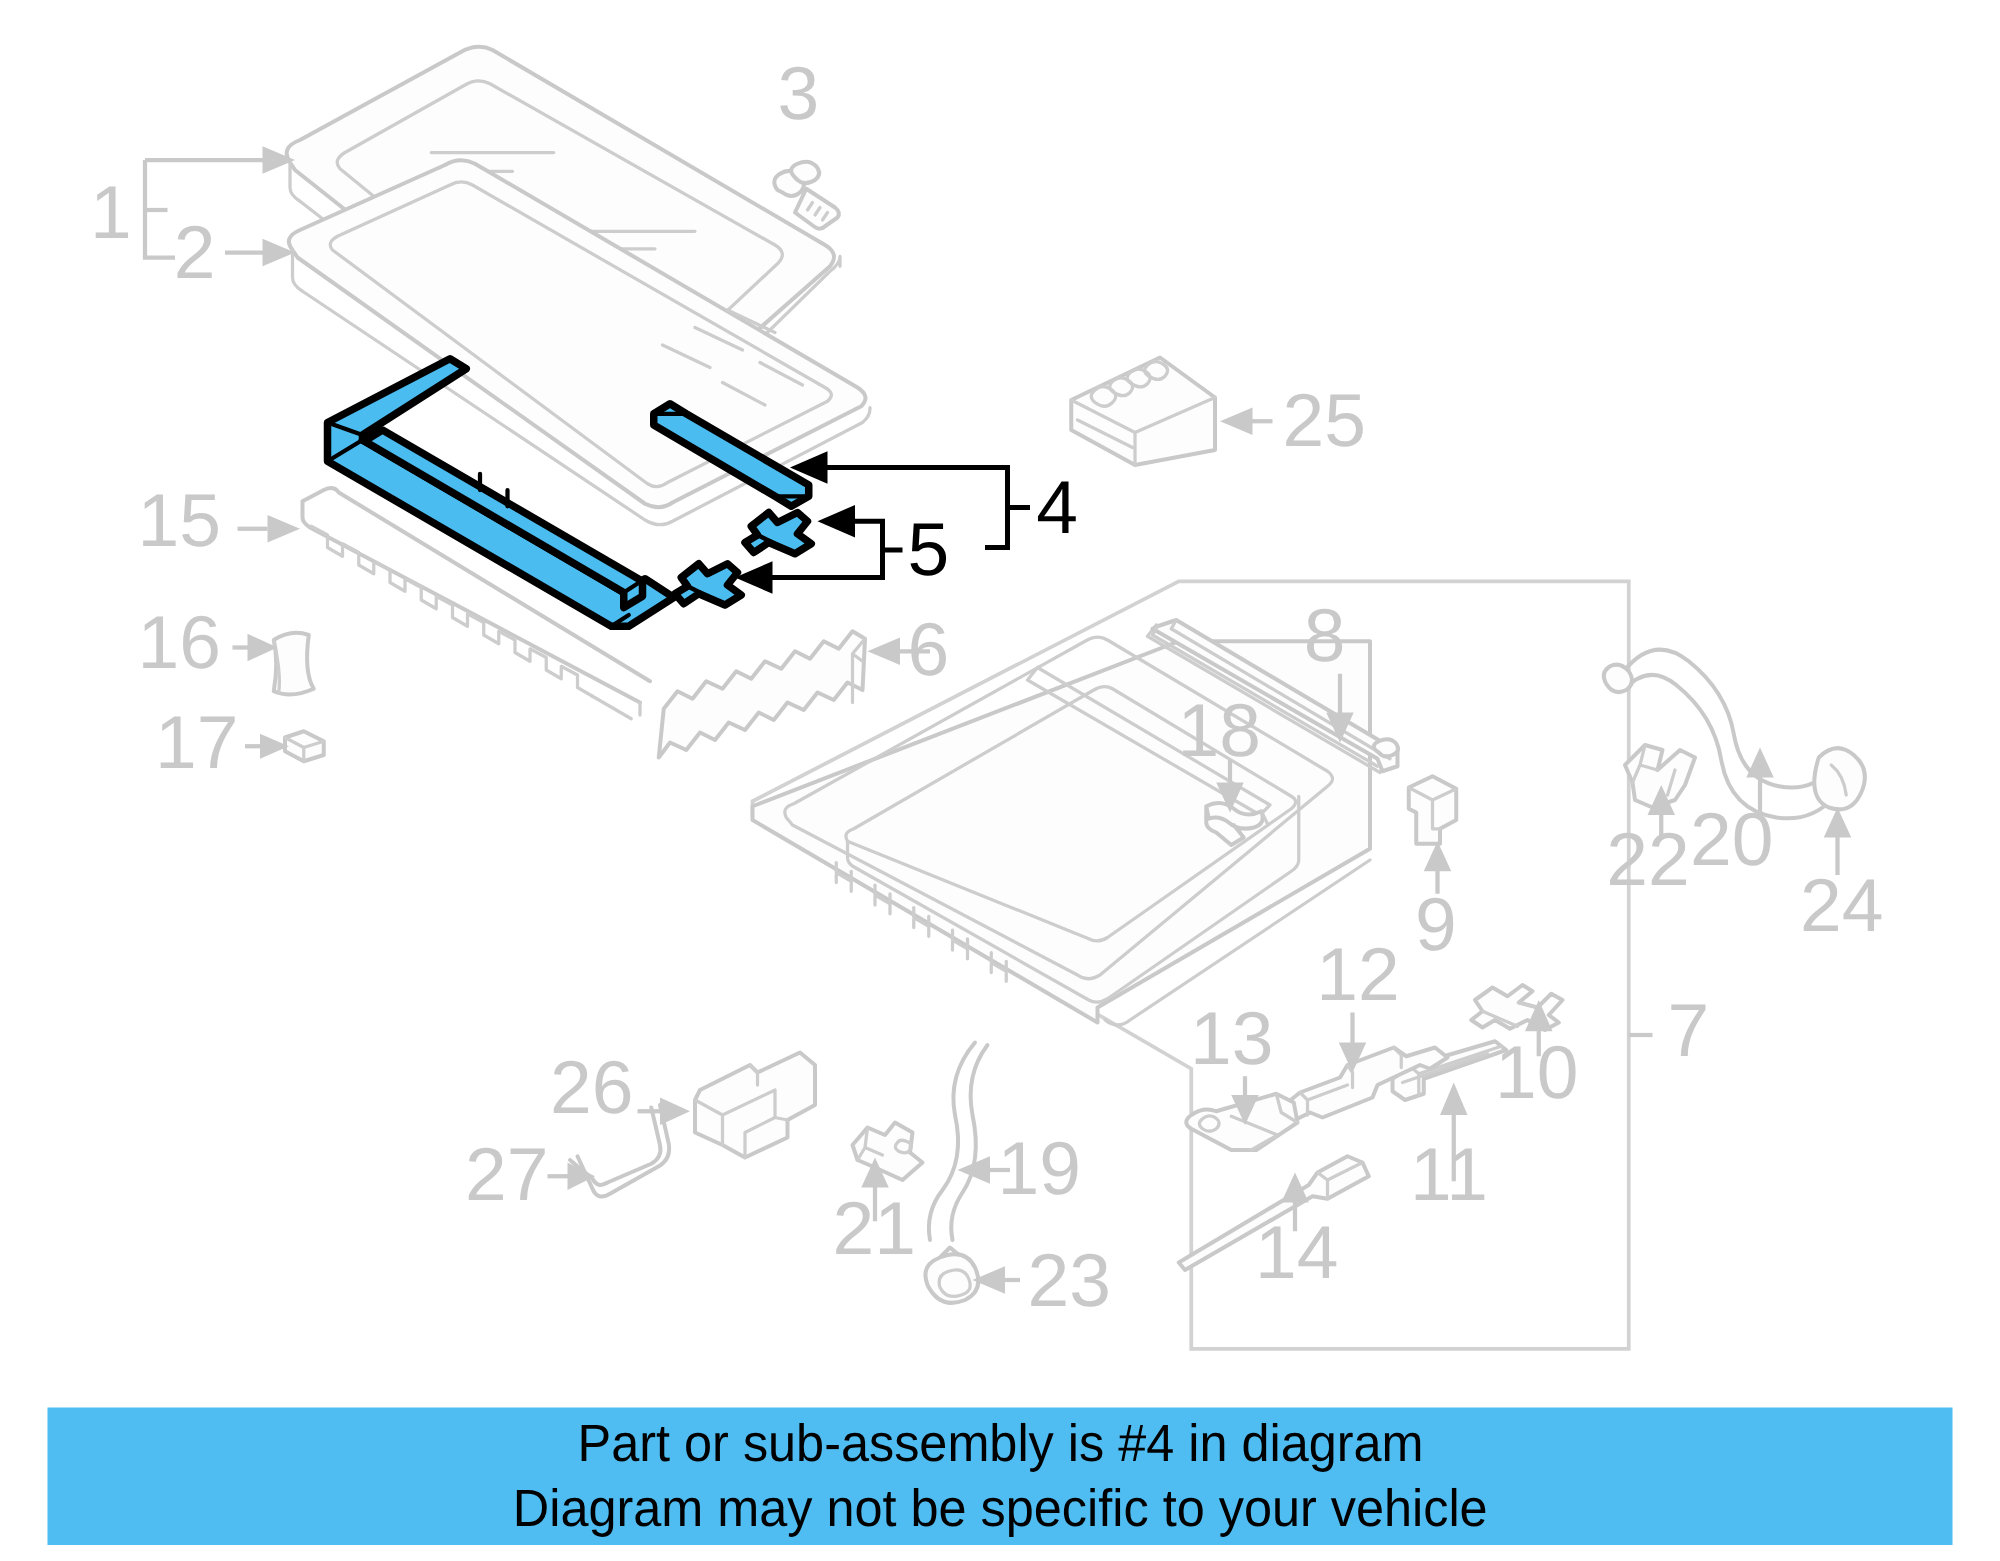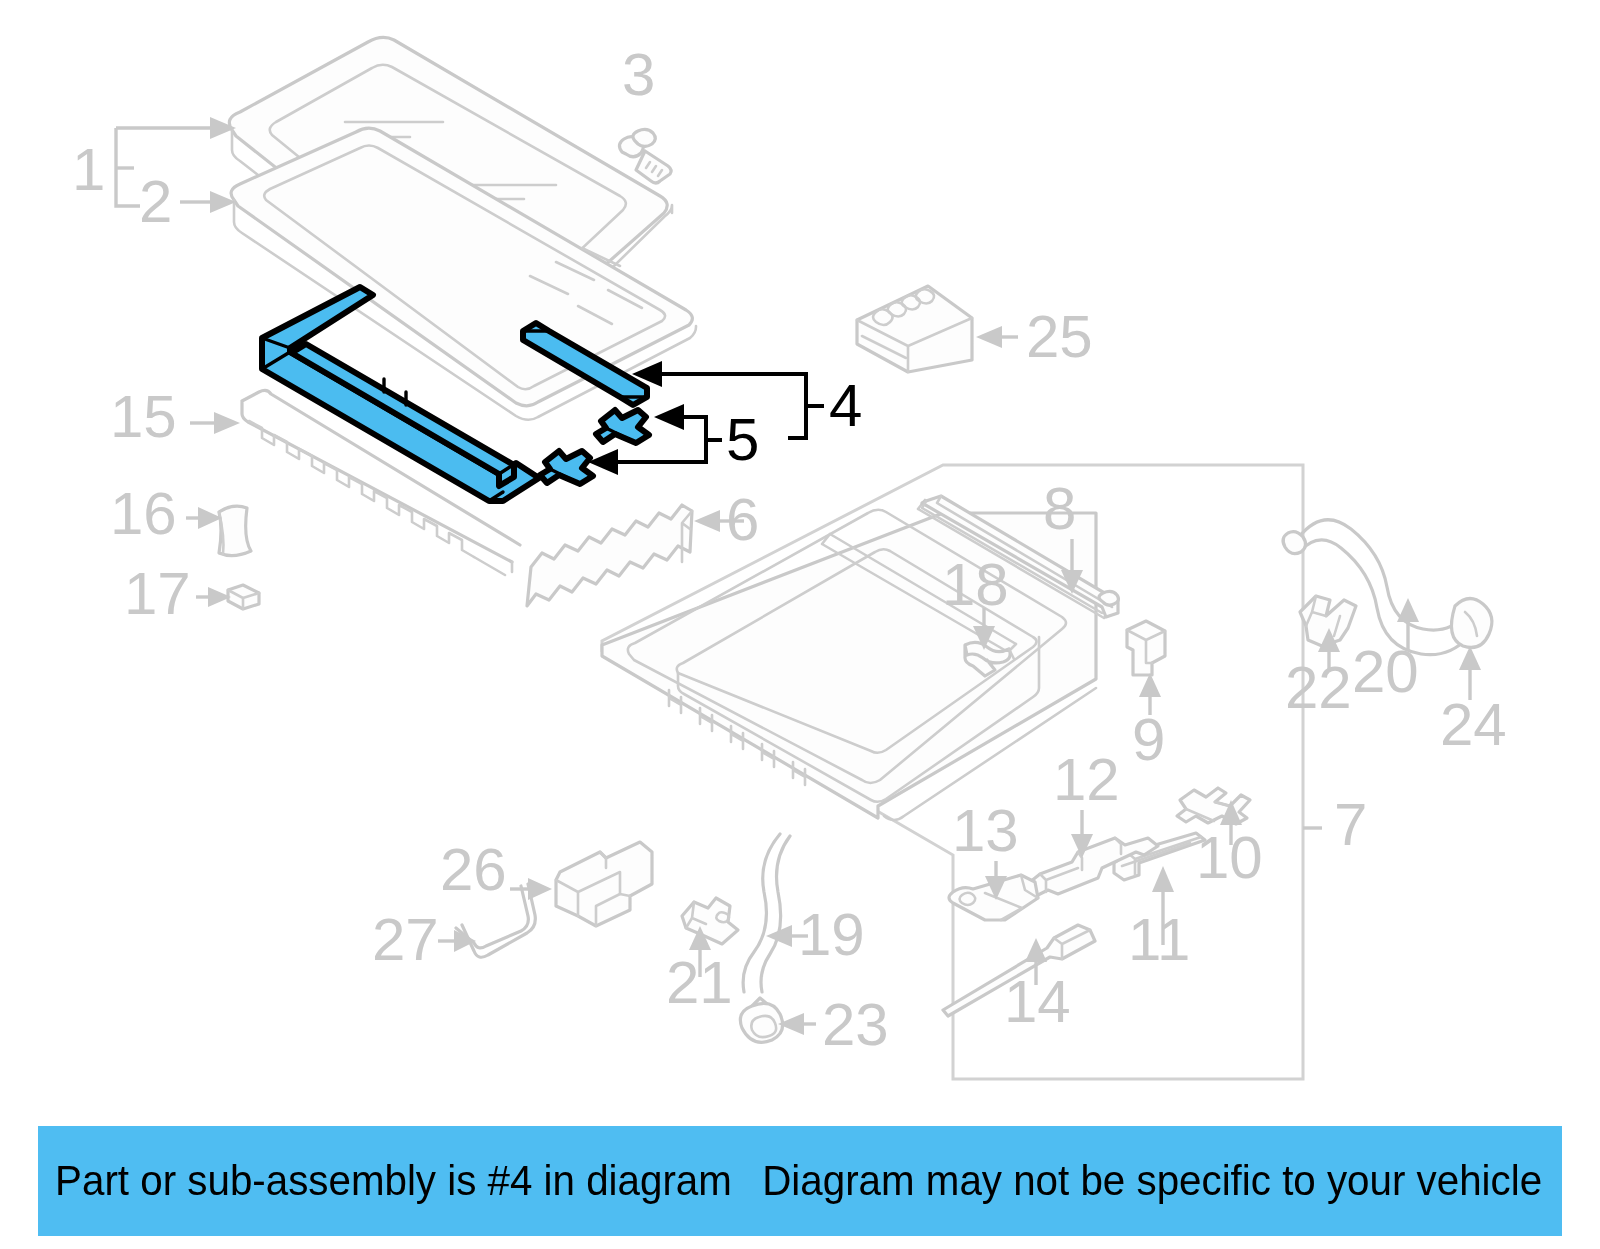--- a/index.html
+++ b/index.html
@@ -29,21 +29,21 @@
   }
   text.num-k{
     font-family:"Liberation Sans","DejaVu Sans",sans-serif;
     font-size:60px;fill:#000000;dominant-baseline:alphabetic;
   }
 
   
   #footer-banner{
     position:absolute;left:38px;top:1126px;width:1524px;height:110px;
     background:#4fbdf2;box-sizing:border-box;
-    display:flex;flex-direction:row;align-items:center;justify-content:center;
+    display:flex;flex-direction:column;align-items:center;justify-content:center;
   }
   #footer-banner .bline{
     color:#000;font-family:"Liberation Sans Narrow","Liberation Sans","DejaVu Sans Condensed",sans-serif;
     font-size:42px;line-height:52px;white-space:nowrap;
     transform:scaleX(0.96);transform-origin:center;
   }
 </style>
 </head>
 <body>
 

